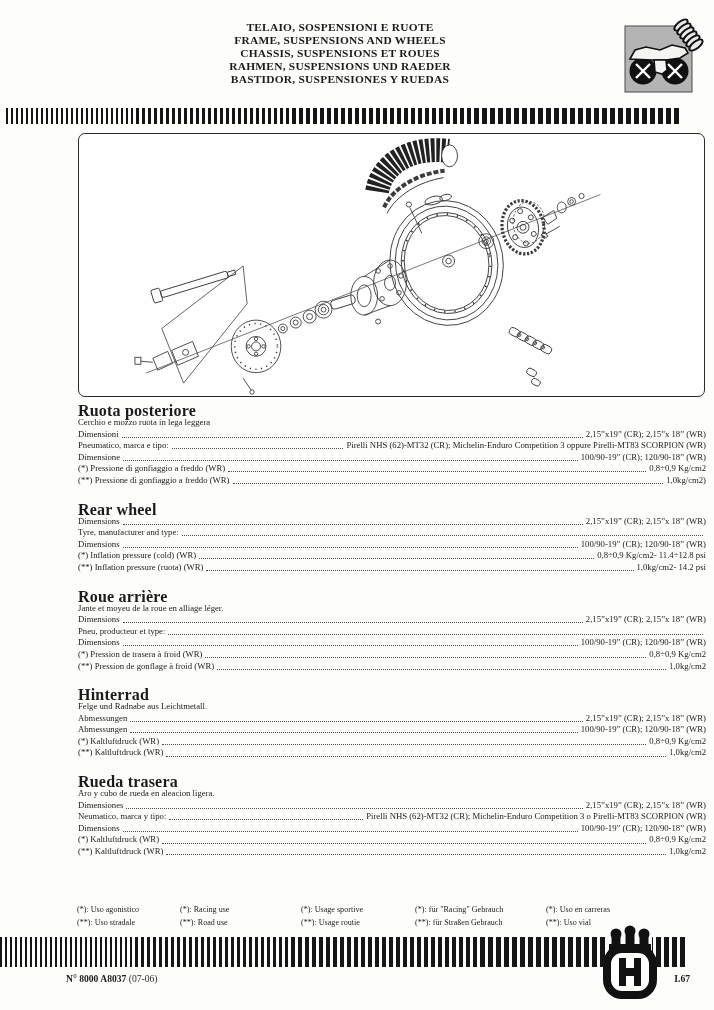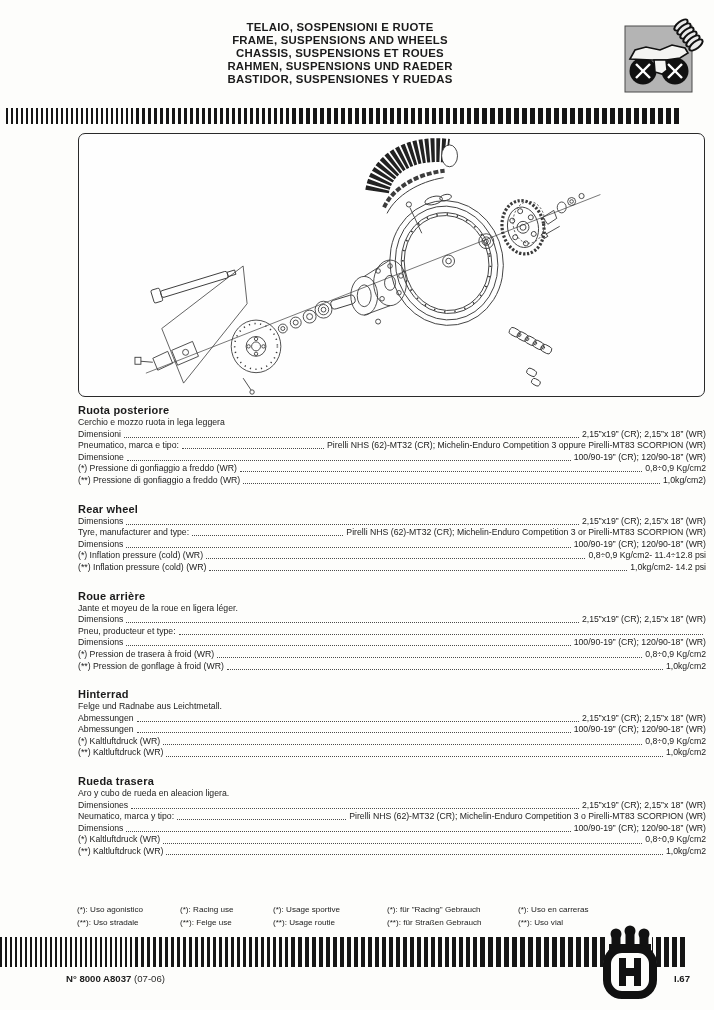--- a/index.html
+++ b/index.html
@@ -1,46 +1,46 @@
 <!DOCTYPE html>
 <html><head>
 <meta charset="utf-8">
 <style>
   html,body{margin:0;padding:0;background:#e8e8e8;}
   .page{position:relative;width:714px;height:1010px;background:#fdfdfb;overflow:hidden;
-        font-family:Liberation Sans, sans-serif;color:#1b1b1b;margin:0 auto;}
+        font-family:Liberation Serif, serif;color:#1b1b1b;margin:0 auto;}
   
   .hdr-titles{position:absolute;left:110px;top:21px;width:460px;text-align:center;
               font-weight:bold;font-size:11.4px;line-height:13px;letter-spacing:.25px;}
   .hdr-icon{position:absolute;left:622px;top:17px;width:84px;height:84px;}
   
   .bar-strip{position:absolute;display:flex;overflow:hidden;}
   .bar-strip-top{left:6px;top:108px;width:702px;height:16px;}
   .bar-strip-bottom{left:0;top:937px;width:714px;height:30px;}
   .bar-strip span{flex:none;background:#151515;margin-right:3px;height:100%;}
   
   .diagram-box{position:absolute;left:78px;top:133px;width:627px;height:264px;
                border:1.6px solid #2a2a2a;border-radius:7px;background:#fefefe;box-sizing:border-box;}
   .diagram-box svg{display:block;width:100%;height:100%;}
   
   .sections{position:absolute;left:78px;top:404px;width:628px;}
   .section{margin-bottom:16px;}
-  .sec-title{font-weight:bold;font-size:11px;line-height:13px;letter-spacing:.2px;}
+  .sec-title{font-weight:bold;font-size:16px;line-height:13px;letter-spacing:.2px;}
   .sec-sub{font-size:8.7px;line-height:11.6px;}
   .spec-row{display:flex;font-size:8.7px;line-height:11.6px;}
   .lbl{white-space:nowrap;flex:none;}
   .leader{flex:1 1 auto;min-width:6px;border-bottom:1.3px dotted #4a4a4a;margin:0 3px 2.5px 3px;}
   .val{white-space:nowrap;flex:none;}
   
   .footnotes{position:absolute;left:77px;top:904px;width:632px;display:flex;
              font-size:8.1px;line-height:12.5px;}
   .fn-col{flex:none;}
   .fn-col:nth-child(1){width:103px;}
   .fn-col:nth-child(2){width:93px;}
-  .fn-col:nth-child(3){width:114px;}
+  .fn-col:nth-child(3){width:114px;margin-left:28px;}
   .fn-col:nth-child(4){width:131px;}
   
   .footer-row{position:absolute;left:66px;top:973px;width:624px;display:flex;
               justify-content:space-between;font-size:9.6px;}
   .doc-num{font-weight:bold;}
   .doc-ed{font-weight:normal;color:#2c2c2c;}
   .page-num{font-weight:bold;}
   .husq-logo{position:absolute;left:594px;top:925px;width:72px;height:74px;z-index:5;}
 </style>
 </head>
@@ -365,42 +365,41 @@
     <div class="section">
       <div class="sec-title">Rear wheel</div>
       <div class="spec-row">
           <span class="lbl">Dimensions</span>
           <span class="leader"></span>
           <span class="val">2,15”x19” (CR); 2,15”x 18” (WR)</span>
         </div>
       <div class="spec-row">
           <span class="lbl">Tyre, manufacturer and type:</span>
           <span class="leader"></span>
-          <span class="val">Pirelli NHS (62)-MT32 (CR); Michelin-Enduro Competition 3 or Pirelli-MT83 SCORPION (WR)</span>
         </div>
       <div class="spec-row">
           <span class="lbl">Dimensions</span>
           <span class="leader"></span>
           <span class="val">100/90-19” (CR); 120/90-18” (WR)</span>
         </div>
       <div class="spec-row">
           <span class="lbl">(*) Inflation pressure (cold) (WR)</span>
           <span class="leader"></span>
           <span class="val">0,8÷0,9 Kg/cm2- 11.4÷12.8 psi</span>
         </div>
       <div class="spec-row">
-          <span class="lbl">(**) Inflation pressure (cold) (WR)</span>
+          <span class="lbl">(**) Inflation pressure (ruota) (WR)</span>
           <span class="leader"></span>
           <span class="val">1,0kg/cm2- 14.2 psi</span>
         </div>
     </div>
 
     <div class="section">
       <div class="sec-title">Roue arrière</div>
-      <div class="sec-sub">Jante et moyeu de la roue en ligera léger.</div>
+      <div class="sec-sub">Jante et moyeu de la roue en alliage léger.</div>
       <div class="spec-row">
           <span class="lbl">Dimensions</span>
           <span class="leader"></span>
           <span class="val">2,15”x19” (CR); 2,15”x 18” (WR)</span>
         </div>
       <div class="spec-row">
           <span class="lbl">Pneu, producteur et type:</span>
           <span class="leader"></span>
         </div>
       <div class="spec-row">
@@ -476,21 +475,21 @@
     </div>
   </div>
 
   <div class="footnotes">
     <div class="fn-col">
       <div>(*): Uso agonistico</div>
       <div>(**): Uso stradale</div>
     </div>
     <div class="fn-col">
       <div>(*): Racing use</div>
-      <div>(**): Felge use</div>
+      <div>(**): Road use</div>
     </div>
     <div class="fn-col">
       <div>(*): Usage sportive</div>
       <div>(**): Usage routie</div>
     </div>
     <div class="fn-col">
       <div>(*): für "Racing" Gebrauch</div>
       <div>(**): für Straßen Gebrauch</div>
     </div>
     <div class="fn-col">

